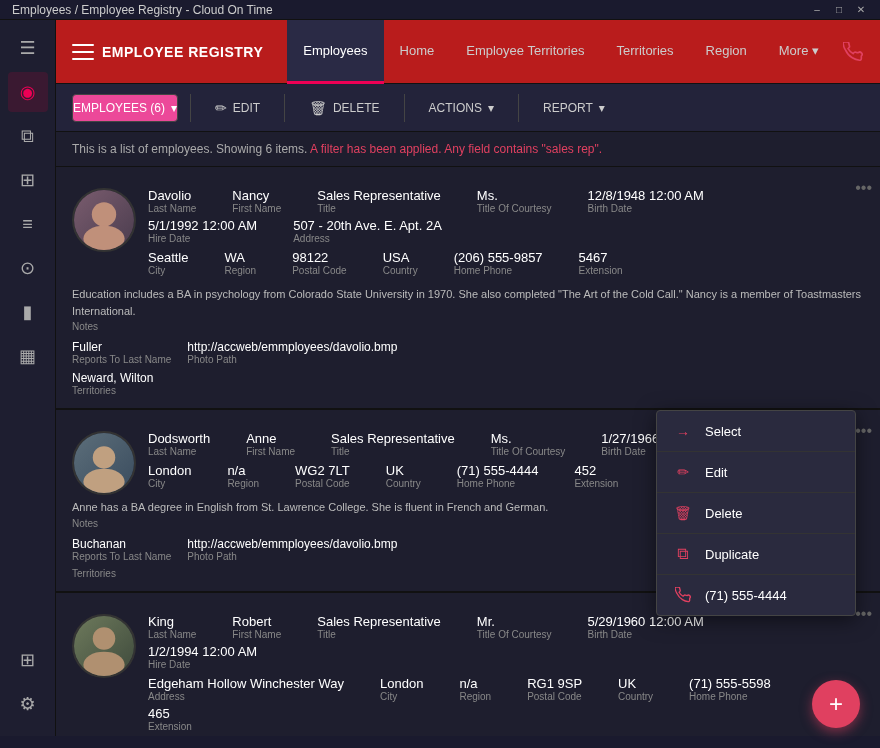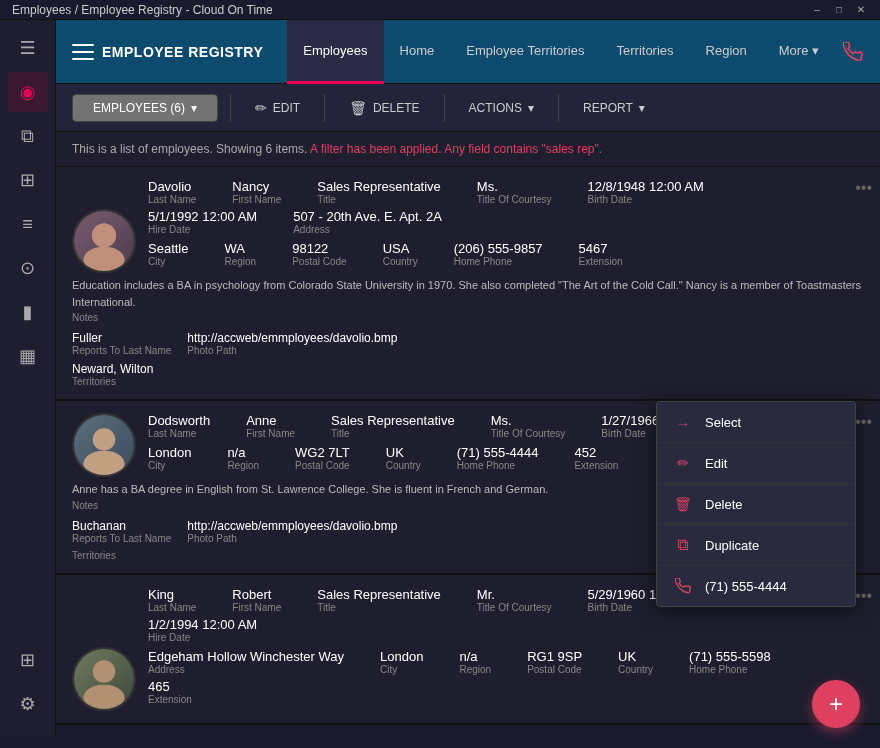--- a/index.html
+++ b/index.html
@@ -66,21 +66,21 @@
     
     .main-content {
       flex: 1;
       display: flex;
       flex-direction: column;
       overflow: hidden;
     }
 
     
     .top-nav {
-      background: #0c4a6e;
+      background: #b91c1c;
       height: 64px;
       display: flex;
       align-items: center;
       padding: 0 16px;
       gap: 0;
       border-bottom: 1px solid #111;
     }
     .app-name {
       font-size: 14px;
       font-weight: bold;
@@ -149,23 +149,23 @@
       padding: 6px 12px;
       border-radius: 4px;
       font-size: 12px;
       color: #ccc;
       cursor: pointer;
       background: transparent;
       border: none;
     }
     .toolbar-btn .icon { font-size: 14px; }
     .employees-badge {
-      background: #737373;
+      background: #ec4899;
       border: 1px solid #444;
-      padding: 6px 20px;
+      padding: 6px 0;
       border-radius: 4px;
       font-size: 12px;
       color: #fff;
       cursor: pointer;
       display: flex; align-items: center; gap: 6px;
     }
     .divider-v {
       width: 1px; height: 28px; background: #444; margin: 0 4px;
     }
 
@@ -186,22 +186,23 @@
       background: #1a1a2e;
     }
     .employee-card {
       background: #1e1e2e;
       border-bottom: 2px solid #111;
       padding: 12px 16px;
       position: relative;
     }
     .employee-header {
       display: flex;
-      align-items: flex-end;
+      align-items: flex-start;
       gap: 12px;
+      margin-top: 9px;
     }
     .emp-avatar {
       width: 64px; height: 64px;
       border-radius: 50%;
       background: #555;
       overflow: hidden;
       flex-shrink: 0;
       border: 2px solid #333;
     }
     .emp-avatar-placeholder {

